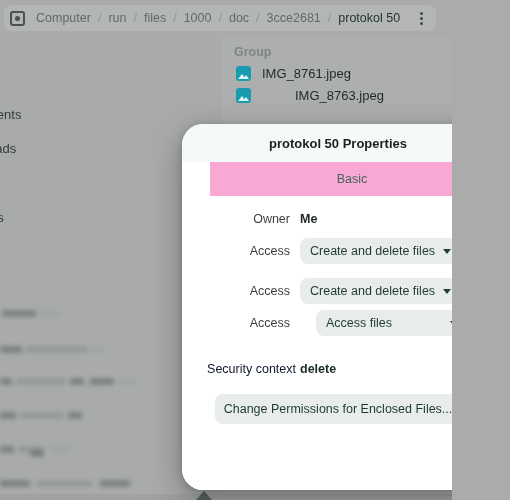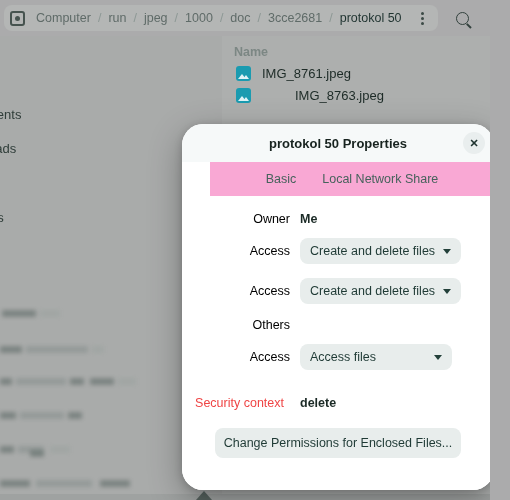--- a/index.html
+++ b/index.html
@@ -7,21 +7,21 @@
     padding: 0;
     width: 510px;
     height: 500px;
     overflow: hidden;
     font-family: "Liberation Sans", sans-serif;
     background: #ababac;
   }
 
   #app {
     position: relative;
-    width: 490px;
+    width: 452px;
     height: 500px;
     background: #ababac;
     overflow: hidden;
   }
 
   
   .bg-layer {
     position: absolute;
     inset: 0;
   }
@@ -292,21 +292,21 @@
   .row {
     display: flex;
     align-items: center;
     margin-bottom: 6px;
   }
   .row-label {
     width: 118px;
     text-align: right;
     padding-right: 10px;
     font-size: 12.5px;
-    color: #000000;
+    color: #404040;
     box-sizing: border-box;
     flex: none;
   }
   .row-value {
     font-size: 12.5px;
     color: #1b2a26;
     font-weight: bold;
   }
   .row.gap-top { margin-top: 14px; }
 
@@ -324,20 +324,21 @@
   .combo .caret {
     width: 0; height: 0;
     border-left: 4.5px solid transparent;
     border-right: 4.5px solid transparent;
     border-top: 5px solid #23403a;
     margin-left: 8px;
   }
   .combo.wide {
     width: 152px;
     justify-content: space-between;
+    margin-left: 16px;
   }
   .combo.wide .caret { margin-left: 0; }
 
   .group-field {
     width: 94px;
     height: 24px;
     background: #e8edec;
     border-radius: 3px;
     display: flex;
     align-items: center;
@@ -359,23 +360,23 @@
   .redact i:nth-child(3) { background: #8fc2e6; width: 7px; }
 
   .sec-row {
     display: flex;
     align-items: center;
     margin-top: 26px;
   }
   .sec-label {
     width: 118px;
     text-align: right;
-    padding-right: 16px;
-    font-size: 12.5px;
-    color: #ef4444;
+    padding-right: 4px;
+    font-size: 12.5px;
+    color: #0f172a;
     box-sizing: border-box;
     flex: none;
   }
   .sec-value {
     font-size: 12.5px;
     color: #1b2a26;
     font-weight: bold;
   }
 
   .change-btn {
@@ -400,21 +401,21 @@
 
   <div class="bg-layer">
 
     <div class="topbar">
       <div class="crumbs">
         <span class="drive-icon"></span>
         <span class="crumb">Computer</span>
         <span class="crumb-sep">/</span>
         <span class="crumb">run</span>
         <span class="crumb-sep">/</span>
-        <span class="crumb">jpeg</span>
+        <span class="crumb">files</span>
         <span class="crumb-sep">/</span>
         <span class="crumb">1000</span>
         <span class="crumb-sep">/</span>
         <span class="crumb">doc</span>
         <span class="crumb-sep">/</span>
         <span class="crumb">3cce2681</span>
         <span class="crumb-sep">/</span>
         <span class="crumb active">protokol 50</span>
         <span class="dots-btn">
             <i></i>
@@ -428,21 +429,21 @@
     </div>
 
     <div class="sidebar">
 
       <span class="side-item" style="left:-14px; top:71px;">ments</span>
       <span class="side-item" style="left:-12px; top:105px;">oads</span>
       <span class="side-item" style="left:-10px; top:174px;">es</span>
     </div>
 
     <div class="listpane">
-      <div class="list-header">Name</div>
+      <div class="list-header">Group</div>
       <div class="file-row" style="top:30px;gap:11px;">
         <span class="img-icon"></span>
         <span class="file-name">IMG_8761.jpeg</span>
       </div>
       <div class="file-row" style="top:52px;gap:44px;">
         <span class="img-icon"></span>
         <span class="file-name">IMG_8763.jpeg</span>
       </div>
     </div>
 
@@ -475,21 +476,20 @@
 
   <div class="dialog">
 
     <div class="dlg-header">
       <span class="dlg-title">protokol 50 Properties</span>
       <span class="close-btn">✕</span>
     </div>
 
     <div class="tabbar">
       <span class="tab">Basic</span>
-      <span class="tab">Local Network Share</span>
     </div>
 
     <div class="dlg-body">
 
       <div class="row" style="margin-bottom:12px;">
         <span class="row-label">Owner</span>
         <span class="row-value">Me</span>
       </div>
 
       <div class="row">
@@ -502,23 +502,20 @@
 
 
       <div class="row gap-top">
         <span class="row-label">Access</span>
         <span class="combo">
           <span>Create and delete files</span>
           <span class="caret"></span>
         </span>
       </div>
 
-      <div class="row gap-top" style="margin-bottom:12px;">
-        <span class="row-label">Others</span>
-      </div>
 
       <div class="row">
         <span class="row-label">Access</span>
         <span class="combo wide">
           <span>Access files</span>
           <span class="caret"></span>
         </span>
       </div>
 
       <div class="sec-row">

